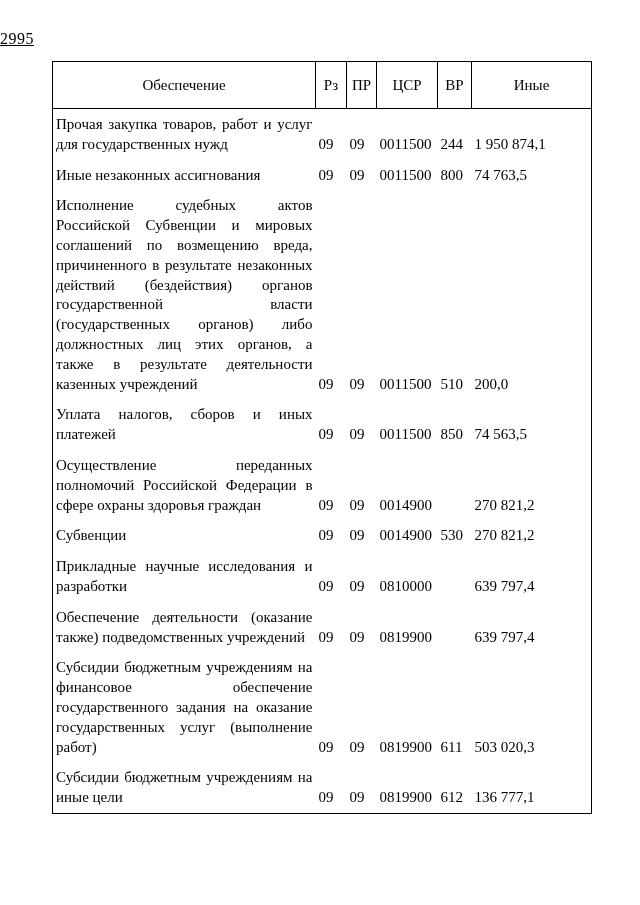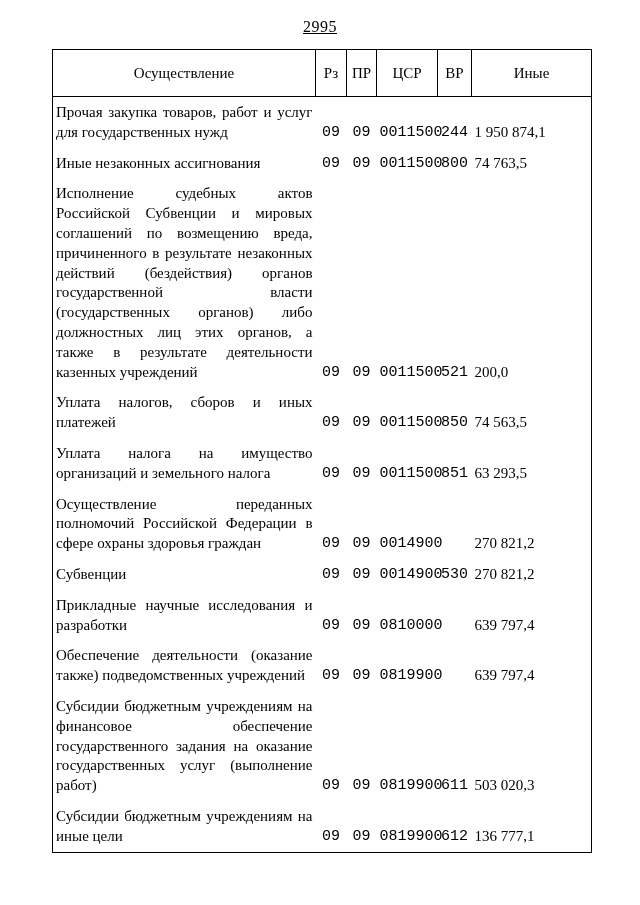--- a/index.html
+++ b/index.html
@@ -9,22 +9,21 @@
   }
   body {
     width: 640px;
     height: 905px;
     font-family: "Liberation Serif", "DejaVu Serif", serif;
     color: #000000;
     position: relative;
     overflow: hidden;
   }
   .page-number {
-    text-align: center;
-    padding-top: 18px;
+    padding-top: 30px;
     font-size: 16px;
     letter-spacing: 0.5px;
     text-decoration: underline;
   }
   table.budget-table {
     border-collapse: collapse;
     table-layout: fixed;
     width: 539px;
     margin: 13px 0 0 52px;
     font-size: 15px;
@@ -47,22 +46,20 @@
     line-height: 1.32;
   }
   td.col-name {
     text-align: justify;
     text-align-last: left;
     padding-left: 7px;
     padding-right: 8px;
     margin-top: 20px;
   }
   td.col-rz, td.col-pr, td.col-csr, td.col-vr {
-    text-align: center;
-    font-family: Liberation Mono, monospace;
   }
   td.col-sum {
     text-align: left;
     padding-right: 9px;
     white-space: nowrap;
   }
 </style>
 </head>
 <body>
 
@@ -72,21 +69,21 @@
   <colgroup>
     <col style="width:263px">
     <col style="width:31px">
     <col style="width:30px">
     <col style="width:61px">
     <col style="width:34px">
     <col style="width:120px">
   </colgroup>
   <thead>
     <tr>
-      <th>Осуществление</th>
+      <th>Обеспечение</th>
       <th>Рз</th>
       <th>ПР</th>
       <th>ЦСР</th>
       <th>ВР</th>
       <th>Иные</th>
     </tr>
   </thead>
   <tbody>
       <tr>
         <td class="col-name">Прочая закупка товаров, работ и услуг для государственных нужд</td>
@@ -102,38 +99,30 @@
         <td class="col-pr">09</td>
         <td class="col-csr">0011500</td>
         <td class="col-vr">800</td>
         <td class="col-sum">74 763,5</td>
       </tr>
       <tr>
         <td class="col-name">Исполнение судебных актов Российской Субвенции и мировых соглашений по возмещению вреда, причиненного в результате незаконных действий (бездействия) органов государственной власти (государственных органов) либо должностных лиц этих органов, а также в результате деятельности казенных учреждений</td>
         <td class="col-rz">09</td>
         <td class="col-pr">09</td>
         <td class="col-csr">0011500</td>
-        <td class="col-vr">521</td>
+        <td class="col-vr">510</td>
         <td class="col-sum">200,0</td>
       </tr>
       <tr>
         <td class="col-name">Уплата налогов, сборов и иных платежей</td>
         <td class="col-rz">09</td>
         <td class="col-pr">09</td>
         <td class="col-csr">0011500</td>
         <td class="col-vr">850</td>
         <td class="col-sum">74 563,5</td>
-      </tr>
-      <tr>
-        <td class="col-name">Уплата налога на имущество организаций и земельного налога</td>
-        <td class="col-rz">09</td>
-        <td class="col-pr">09</td>
-        <td class="col-csr">0011500</td>
-        <td class="col-vr">851</td>
-        <td class="col-sum">63 293,5</td>
       </tr>
       <tr>
         <td class="col-name">Осуществление переданных полномочий Российской Федерации в сфере охраны здоровья граждан</td>
         <td class="col-rz">09</td>
         <td class="col-pr">09</td>
         <td class="col-csr">0014900</td>
         <td class="col-vr"></td>
         <td class="col-sum">270 821,2</td>
       </tr>
       <tr>

